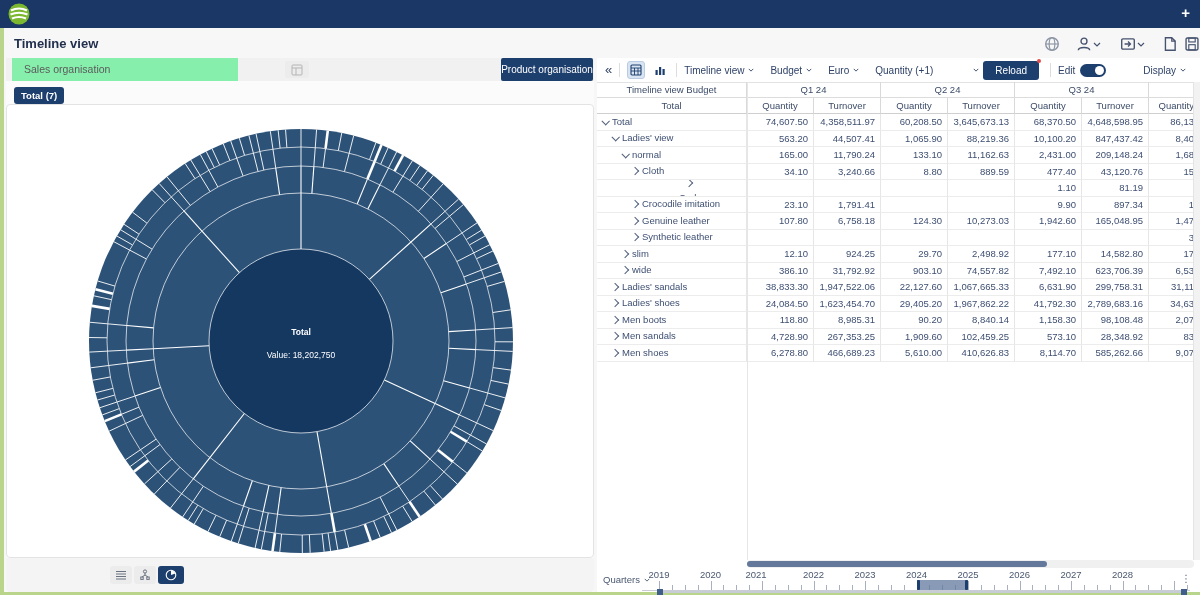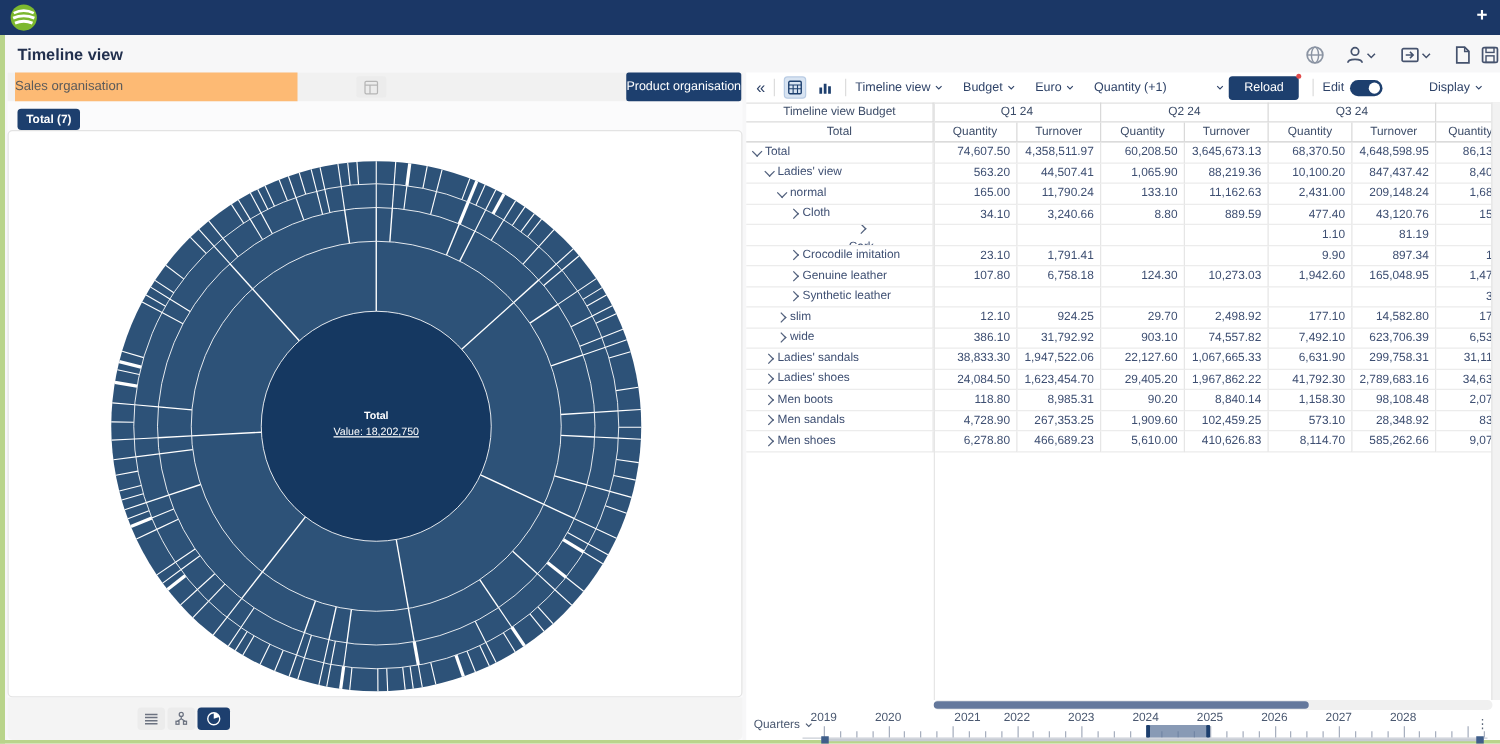--- a/index.html
+++ b/index.html
@@ -17,32 +17,32 @@
   
   #page-title{position:absolute;left:14px;top:36px;font-size:13px;font-weight:bold;color:#22304e;}
   .hicon{position:absolute;top:36px;width:16px;height:16px;}
   .chev{display:inline-block;width:6px;height:6px;}
   
   #green-left{position:absolute;left:0;top:28px;width:4px;height:567px;background:#b9d48b;}
   #green-bottom{position:absolute;left:0;top:592px;width:1200px;height:3px;background:#b9d48b;}
   
   #leftpanel{position:absolute;left:6px;top:58px;width:588px;height:534px;background:#fbfbfc;}
   #lp-tabbar{position:absolute;left:0;top:0;width:588px;height:23px;background:#f1f1f1;}
-  #tab-sales{position:absolute;left:6px;top:0;width:226px;height:23px;background:#fdba74;color:#5b5b5b;
-             font-size:10.5px;line-height:23px;padding-left:0;box-sizing:border-box;}
+  #tab-sales{position:absolute;left:6px;top:0;width:226px;height:23px;background:#86efac;color:#5b5b5b;
+             font-size:10.5px;line-height:23px;padding-left:12px;box-sizing:border-box;}
   #mid-grid-btn{position:absolute;left:279px;top:3px;width:24px;height:17px;background:#ececec;border-radius:2px;
                 display:flex;align-items:center;justify-content:center;}
   #btn-product{position:absolute;right:1px;top:0;width:92px;height:23px;background:#1d3f6e;color:#fff;
                font-size:10px;line-height:23px;text-align:center;border-radius:2px;}
   #chip-total{position:absolute;left:8px;top:29px;background:#1d3f6e;color:#fff;font-size:9.5px;font-weight:bold;
               padding:3px 7px;border-radius:3px;}
   #chart-card{position:absolute;left:0;top:46px;width:586px;height:452px;background:#fff;border:1px solid #e3e3e3;border-radius:4px;}
   #center-label{position:absolute;left:214px;top:222px;width:160px;text-align:center;color:#fff;}
   #center-label .l1{font-size:8.5px;font-weight:bold;}
-  #center-label .l2{font-size:8.5px;margin-top:3px;text-decoration:underline;}
+  #center-label .l2{font-size:8.5px;margin-top:13px;}
   #lp-footer{position:absolute;left:0;top:500px;width:588px;height:34px;background:#f4f4f4;border-radius:0 0 4px 4px;}
   .fbtn{position:absolute;top:8px;width:22px;height:18px;border-radius:3px;display:flex;align-items:center;justify-content:center;background:#ececec;}
   .fbtn.sel{background:#1d3f6e;}
   
   #rightpanel{position:absolute;left:597px;top:58px;width:603px;height:534px;background:#fff;}
   #toolbar{position:absolute;left:0;top:0;width:603px;height:24px;border-bottom:1px solid #e2e2e2;
            display:flex;align-items:center;font-size:10px;color:#2f4368;}
   #toolbar .sep{width:1px;height:14px;background:#ddd;margin:0 7px;}
   .tbbtn{width:18px;height:18px;border-radius:3px;display:flex;align-items:center;justify-content:center;}
   .tbbtn.sel{background:#d8e4f2;border:1px solid #b9cce4;box-sizing:border-box;}
@@ -615,21 +615,21 @@
     <div id="quarters-dd">
       <span>Quarters</span>
       <svg class="chev" viewBox="0 0 8 8" width="8" height="8">
           <path d="M1,2.5 l3,3 l3,-3" fill="none" stroke="#4a5870" stroke-width="1.2"></path>
         </svg>
     </div>
     <div id="ruler-base"></div>
     <div id="years">
         <div class="yl" style="left: 62px;">2019</div>
         <div class="yl" style="left: 113.5px;">2020</div>
-        <div class="yl" style="left: 177px; text-align: center;">2021</div>
+        <div class="yl" style="left: 159px; text-align: center;">2021</div>
         <div class="yl" style="left: 216.5px;">2022</div>
         <div class="yl" style="left: 268px;">2023</div>
         <div class="yl" style="left: 319.5px;">2024</div>
         <div class="yl" style="left: 371px;">2025</div>
         <div class="yl" style="left: 422.5px;">2026</div>
         <div class="yl" style="left: 474px;">2027</div>
         <div class="yl" style="left: 525.5px;">2028</div>
       </div>
     <div id="ticks">
         <div class="tk" style="left: 62px; top: 12px; height: 9px;"></div>

